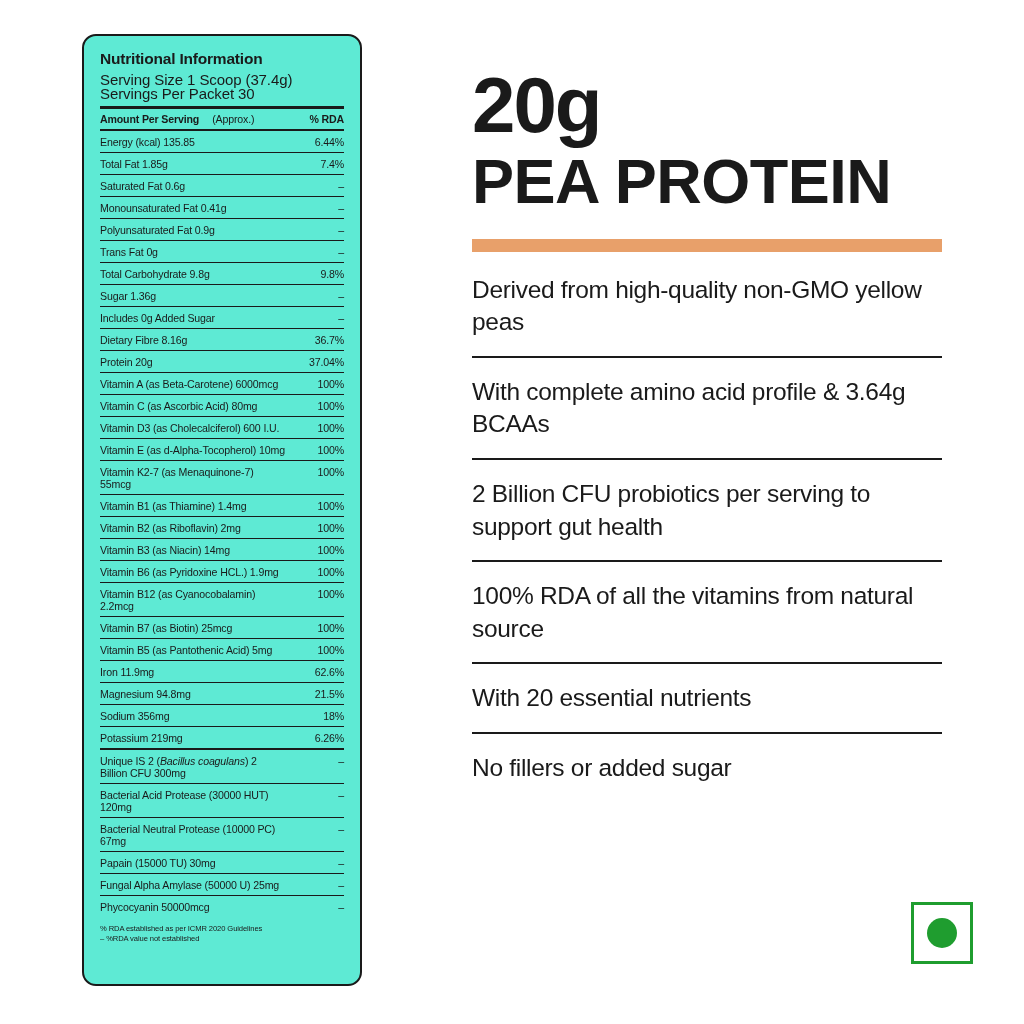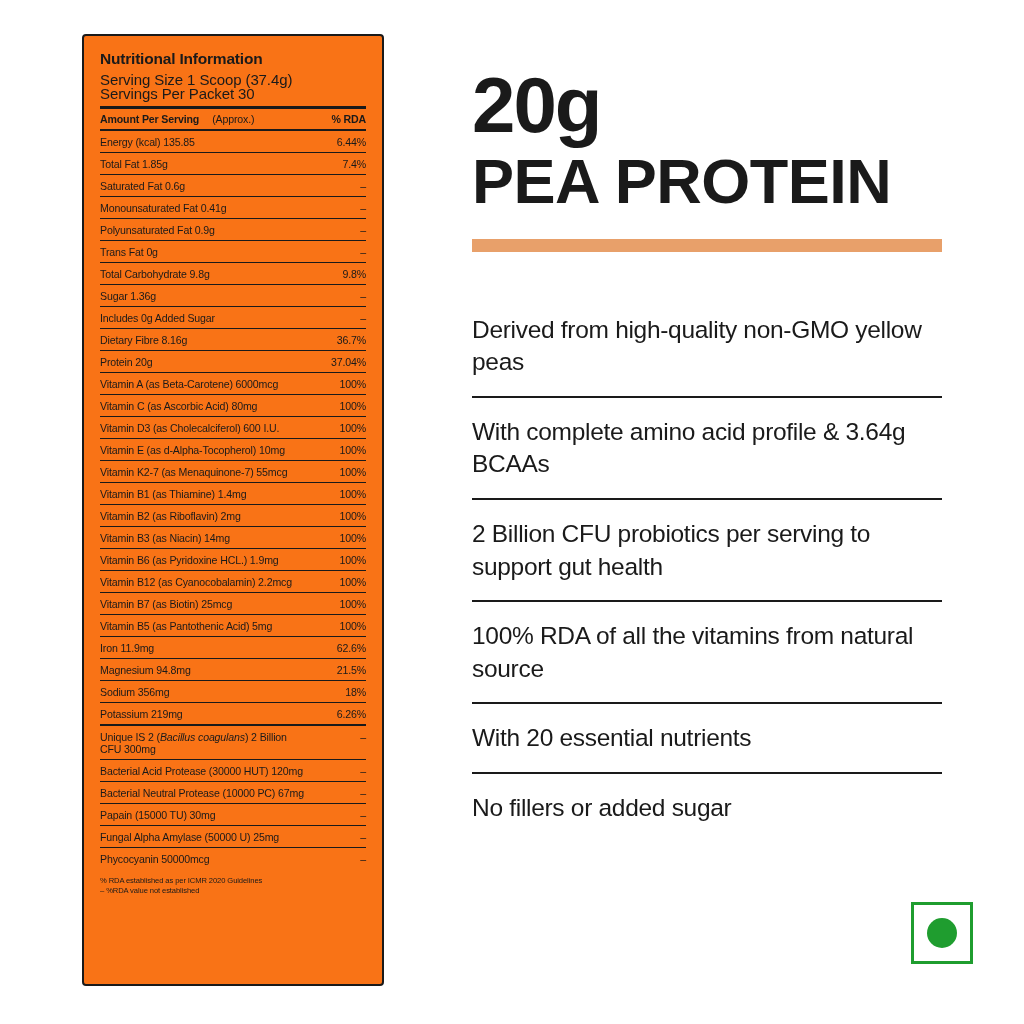--- a/index.html
+++ b/index.html
@@ -10,24 +10,24 @@
     font-family:"Liberation Sans", sans-serif;
     color:#1a1a1a;
     overflow:hidden;
   }
   .page { position:relative; width:1024px; height:1024px; }
 
   
   .panel {
     position:absolute;
     left:82px; top:34px;
-    width:302px; height:952px;
+    width:280px; height:952px;
     border:2px solid #1a1a1a;
-    border-radius:4px;
-    background:#f97316;
+    border-radius:14px;
+    background:#5eead4;
     padding:14px 16px 10px 16px;
   }
   .panel-title {
     font-size:15.5px;
     font-weight:bold;
     letter-spacing:-0.2px;
     margin:0 0 5px 0;
   }
   .serv-line {
     font-size:15px;
@@ -95,21 +95,21 @@
     background:#e8a06a;
   }
   .feat {
     font-size:24.5px;
     line-height:1.33;
     letter-spacing:-0.3px;
     padding:18px 0 17px 0;
     border-bottom:2px solid #1a1a1a;
     font-weight:400;
   }
-  .feat.first { padding-top:22px;margin-top:40px; }
+  .feat.first { padding-top:22px; }
   .feat.last { border-bottom:none; }
 
   
   .veg-mark {
     position:absolute;
     left:911px; top:902px;
     width:62px; height:62px;
     border:3px solid #1f9d2f;
     display:flex; align-items:center; justify-content:center;
     background:#fff;

